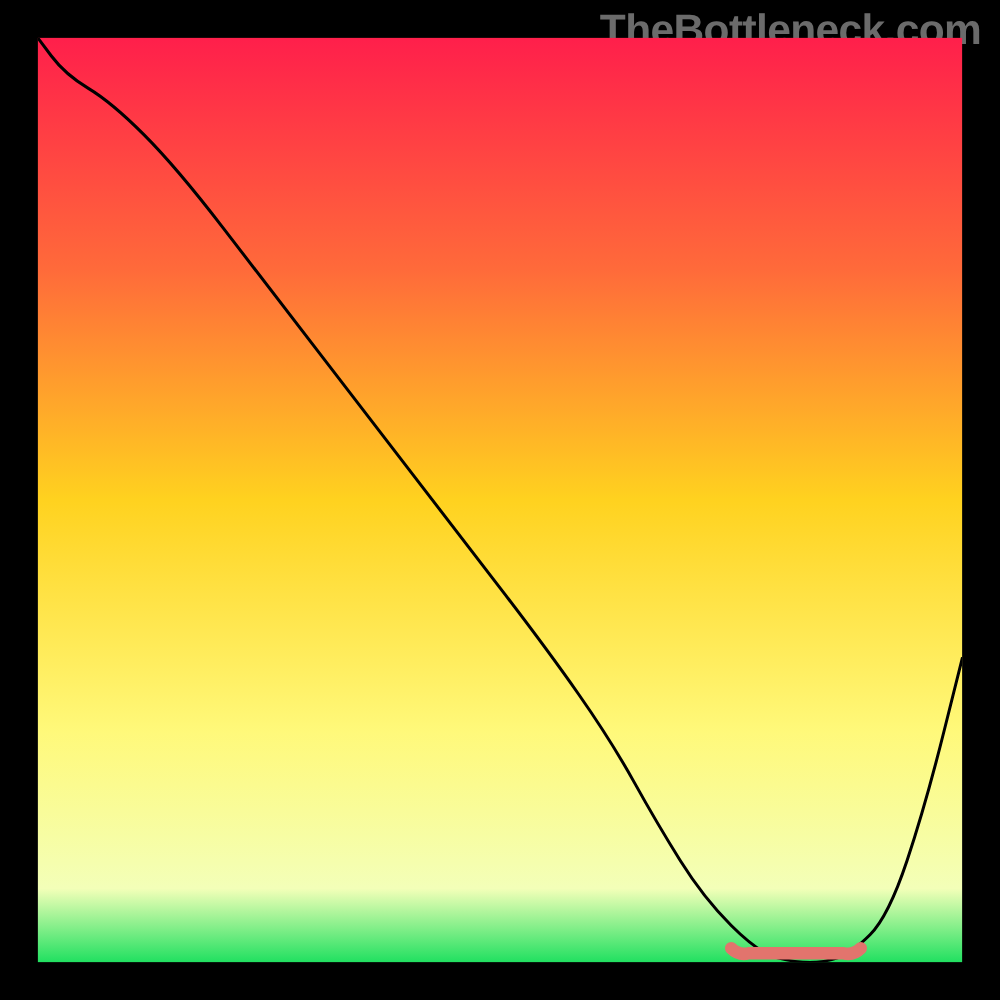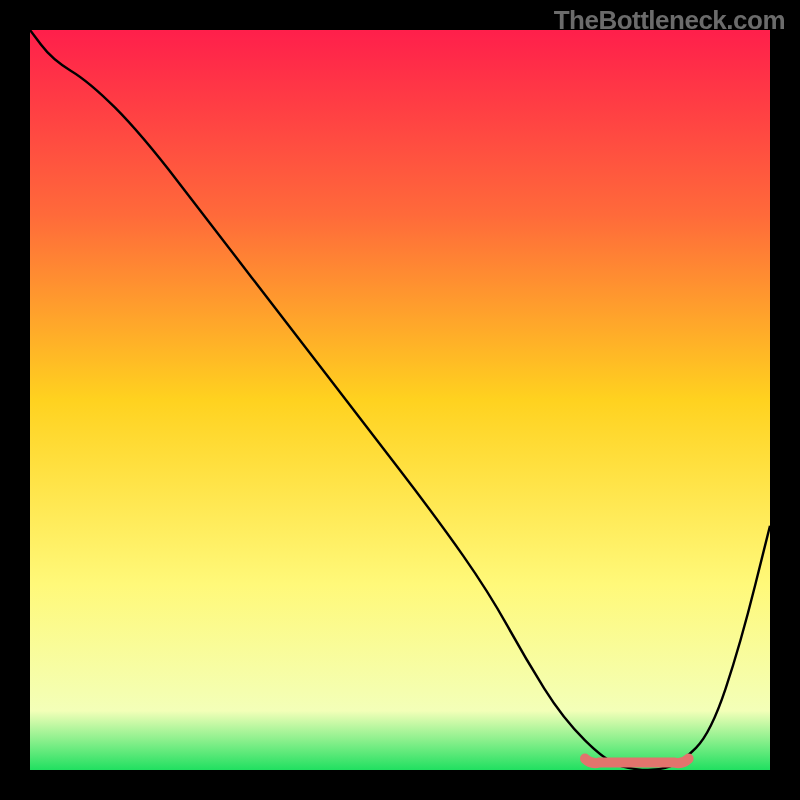--- a/index.html
+++ b/index.html
@@ -9,21 +9,21 @@
     height: 800px;
     background: #000;
     position: relative;
     font-family: Arial, Helvetica, sans-serif;
   }
   .attribution {
     position: absolute;
     top: 5px;
     right: 15px;
     color: #6b6b6b;
-    font-size: 26px;
+    font-size: 34px;
     font-weight: bold;
     letter-spacing: -0.5px;
   }
   .plot-area {
     position: absolute;
     left: 30px;
     top: 30px;
     width: 740px;
     height: 740px;
     overflow: hidden;

